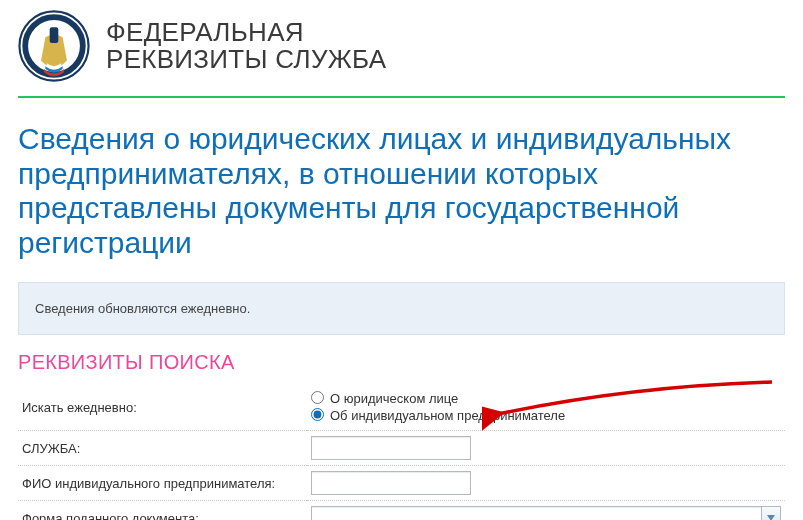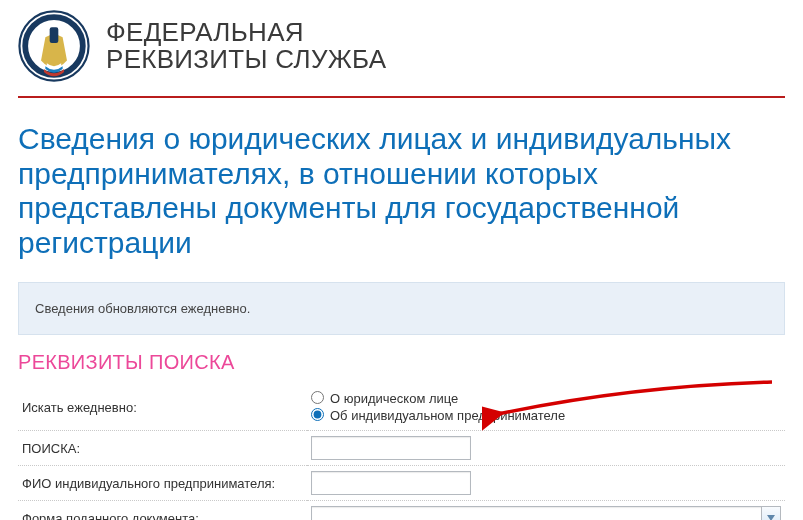--- a/index.html
+++ b/index.html
@@ -11,21 +11,21 @@
     background:#fff;
     box-sizing:border-box;
     overflow:hidden;
   }
   .page{padding:10px 18px 18px 18px;}
   .header{
     display:flex;
     align-items:center;
     gap:16px;
     padding-bottom:14px;
-    border-bottom:2px solid #b91c1c;
+    border-bottom:2px solid #22c55e;
   }
   .logo{width:72px;height:72px;}
   .agency{
     font-family:"Arial Narrow",Arial,sans-serif;
     font-stretch:condensed;
     font-size:26px;
     line-height:1.05;
     letter-spacing:0.3px;
     color:#3a3a3a;
   }
@@ -138,21 +138,21 @@
             <input type="radio" name="kind" style="">
             <span>О юридическом лице</span>
           </label>
           <label class="radio-row">
             <input type="radio" name="kind" checked="" style="">
             <span>Об индивидуальном предпринимателе</span>
           </label>
         </td>
       </tr>
       <tr>
-        <td class="label">ПОИСКА:</td>
+        <td class="label">СЛУЖБА:</td>
         <td><input class="txt" type="text" value="" style=""></td>
       </tr>
       <tr>
         <td class="label">ФИО индивидуального предпринимателя:</td>
         <td><input class="txt" type="text" value="" style=""></td>
       </tr>
       <tr>
         <td class="label">Форма поданного документа:</td>
         <td>
           <div class="combo">

